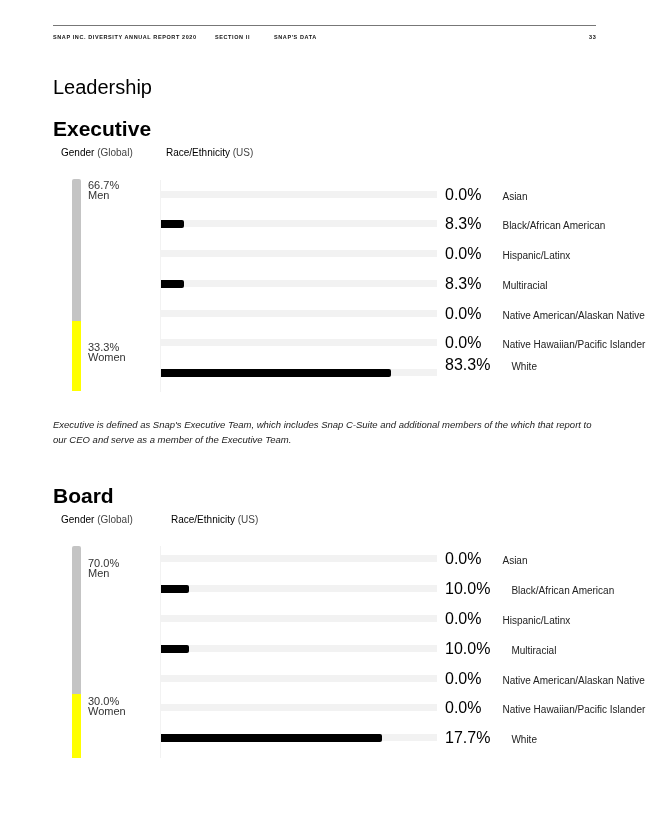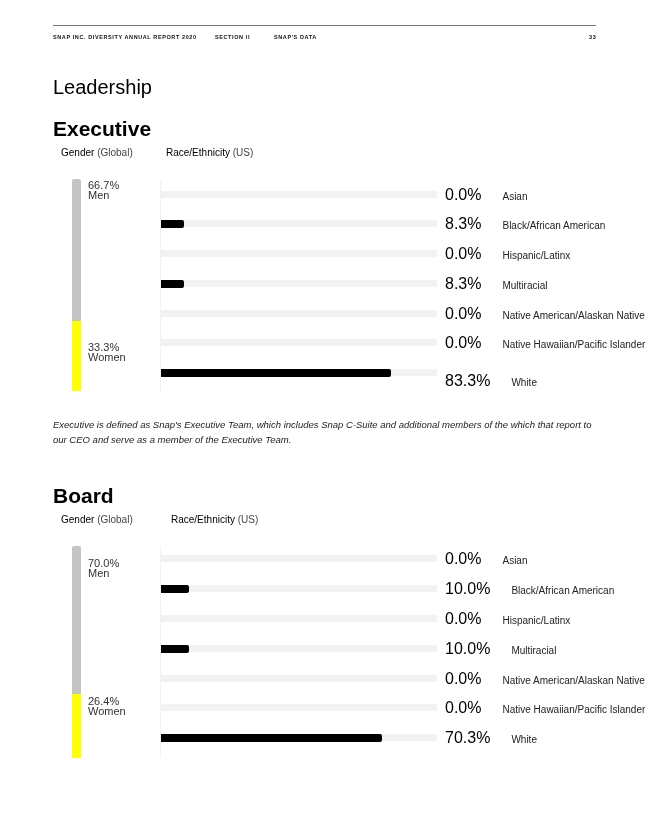--- a/index.html
+++ b/index.html
@@ -60,37 +60,37 @@
       <div class="fill" style="width: 22.908px;"></div>
     </div>
     <div class="rlabel" style="top: 275px;"><span class="pct">8.3%</span><span class="cat">Multiracial</span></div>
     <div class="track" style="top: 310px;"></div>
     <div class="rlabel" style="top: 305px;"><span class="pct">0.0%</span><span class="cat">Native American/Alaskan Native</span></div>
     <div class="track" style="top: 339px;"></div>
     <div class="rlabel" style="top: 334px;"><span class="pct">0.0%</span><span class="cat">Native Hawaiian/Pacific Islander</span></div>
     <div class="track" style="top: 369px;">
       <div class="fill" style="width: 229.908px;"></div>
     </div>
-    <div class="rlabel" style="top: 372px;"><span class="pct">83.3%</span><span class="cat">White</span></div>
+    <div class="rlabel" style="top: 356px;"><span class="pct">83.3%</span><span class="cat">White</span></div>
   </div>
 
 <div class="note">Executive is defined as Snap's Executive Team, which includes Snap C-Suite and additional members of the which that report to our CEO and serve as a member of the Executive Team.</div>
 
 <h2 class="h2" style="top:484px;">Board</h2>
 <div class="sub" style="left:53px;top:514px;"><span>Gender</span> <span class="paren">(Global)</span></div>
 <div class="sub" style="left:163px;top:514px;"><span>Race/Ethnicity</span> <span class="paren">(US)</span></div>
 
 <div class="gbar" style="top:546px;height:148px;background:#c4c4c4;border-radius:2px 2px 0 0;"></div>
 <div class="gbar" style="top:694px;height:64px;background:#ffff00;"></div>
 <div class="glabel" style="top:558px;">
     <div>70.0%</div>
     <div>Men</div>
   </div>
 <div class="glabel" style="top:696px;">
-    <div>26.4%</div>
+    <div>30.0%</div>
     <div>Women</div>
   </div>
 
 <div class="axis" style="top:546px;height:212px;"></div>
 <div id="board-bars">
     <div class="track" style="top: 555px;"></div>
     <div class="rlabel" style="top: 550px;"><span class="pct">0.0%</span><span class="cat">Asian</span></div>
     <div class="track" style="top: 585px;">
       <div class="fill" style="width: 27.6px;"></div>
     </div>
@@ -101,14 +101,14 @@
       <div class="fill" style="width: 27.6px;"></div>
     </div>
     <div class="rlabel" style="top: 640px;"><span class="pct">10.0%</span><span class="cat">Multiracial</span></div>
     <div class="track" style="top: 675px;"></div>
     <div class="rlabel" style="top: 670px;"><span class="pct">0.0%</span><span class="cat">Native American/Alaskan Native</span></div>
     <div class="track" style="top: 704px;"></div>
     <div class="rlabel" style="top: 699px;"><span class="pct">0.0%</span><span class="cat">Native Hawaiian/Pacific Islander</span></div>
     <div class="track" style="top: 734px;">
       <div class="fill" style="width: 220.8px;"></div>
     </div>
-    <div class="rlabel" style="top: 729px;"><span class="pct">70.3%</span><span class="cat">White</span></div>
+    <div class="rlabel" style="top: 729px;"><span class="pct">17.7%</span><span class="cat">White</span></div>
   </div>
 
 </body></html>

